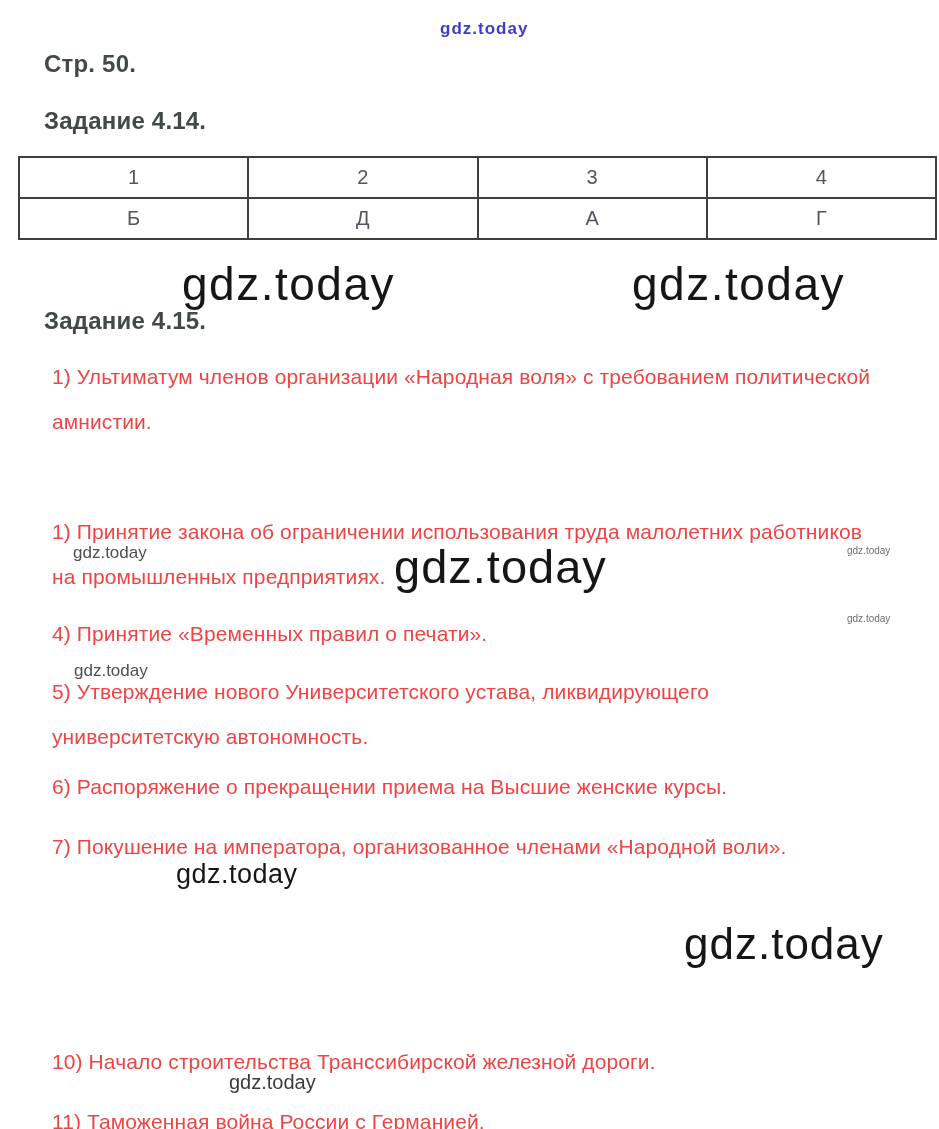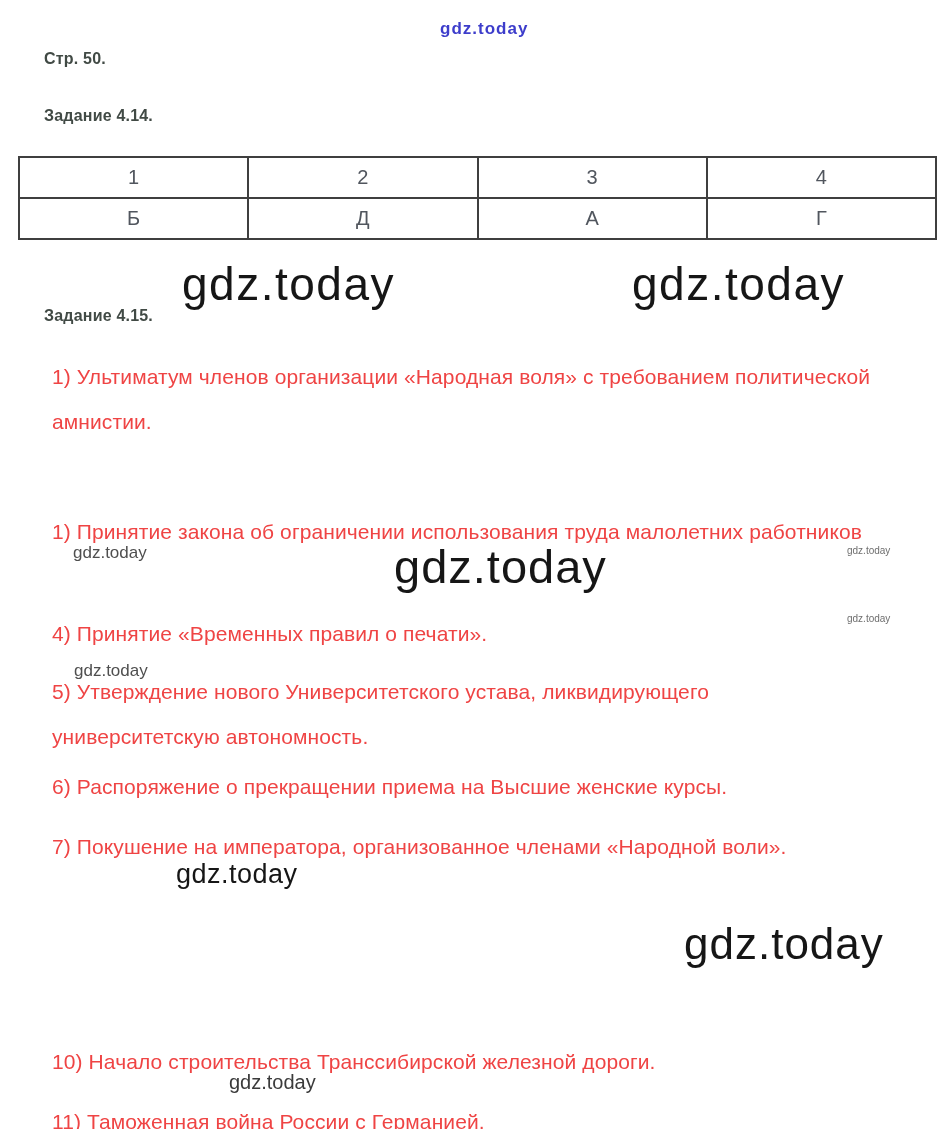--- a/index.html
+++ b/index.html
@@ -8,21 +8,21 @@
     width: 939px; height: 1129px;
     position: relative;
     font-family: "Liberation Sans", sans-serif;
     overflow: hidden;
   }
   .page { position: absolute; inset: 0; background: #ffffff; }
 
   
   .heading {
     position: absolute; left: 28px;
-    font-size: 16px; font-weight: bold; color: #414a45;
+    font-size: 24px; font-weight: bold; color: #414a45;
     letter-spacing: 0.2px;
   }
   .h-page  { top: 34px; }
   .h-t414  { top: 91px; }
   .h-t415  { top: 291px; }
 
   
   table.answers {
     position: absolute; left: 10px; top: 148px;
     width: 919px; border-collapse: collapse;
@@ -95,21 +95,21 @@
     </table>
 
   <div class="wm wm-xl-l">gdz.today</div>
   <div class="wm wm-xl-r">gdz.today</div>
 
   <div class="heading h-t415">Задание 4.15.</div>
 
   <p class="item i1"><span>1) Ультиматум членов организации «Народная воля» с требованием политической</span><br><span>амнистии.</span></p>
 
 
-  <p class="item i3"><span>1) Принятие закона об ограничении использования труда малолетних работников</span><br></p>
+  <p class="item i3"><span>1) Принятие закона об ограничении использования труда малолетних работников</span><br><span>на промышленных предприятиях.</span></p>
 
   <p class="item i4"><span>4) Принятие «Временных правил о печати».</span></p>
 
   <p class="item i5"><span>5) Утверждение нового Университетского устава, ликвидирующего</span><br><span>университетскую автономность.</span></p>
 
   <p class="item i6"><span>6) Распоряжение о прекращении приема на Высшие женские курсы.</span></p>
 
   <p class="item i7"><span>7) Покушение на императора, организованное членами «Народной воли».</span></p>
 
 

